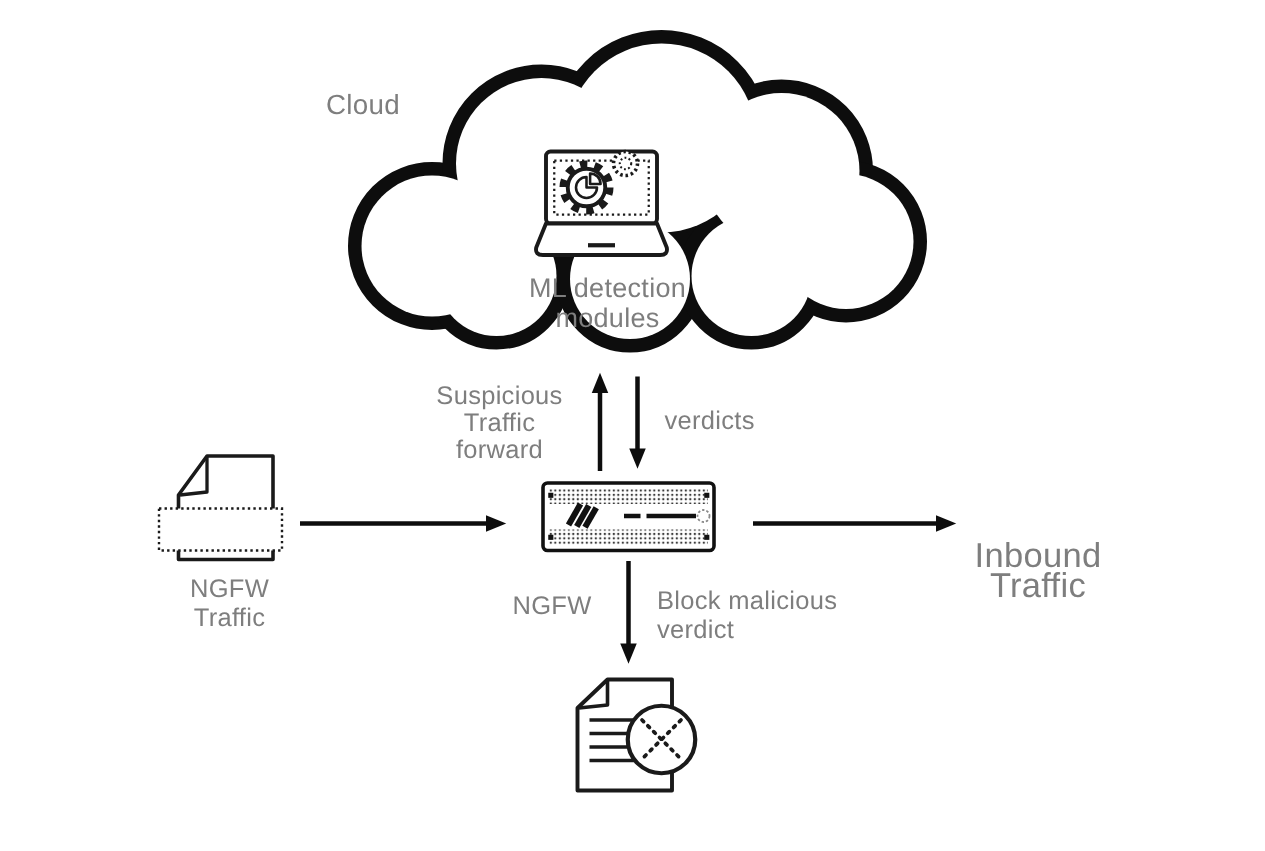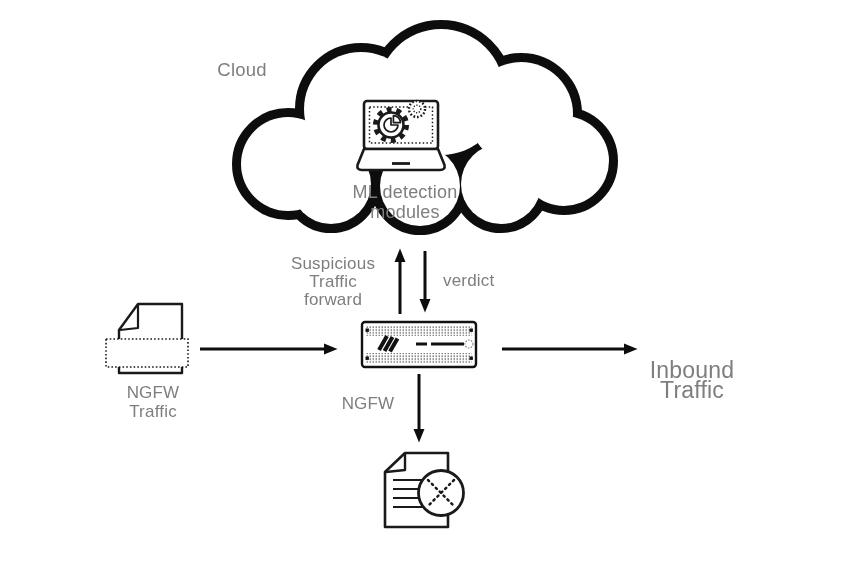--- a/index.html
+++ b/index.html
@@ -135,19 +135,21 @@
       <line x1="76" y1="32" x2="50" y2="58"></line>
     </g>
   </svg>
 
   <div class="lbl cloud-label center" style="z-index:6">Cloud</div>
   <div class="lbl ml-label center" style="z-index:6">ML detection
 modules</div>
   <div class="lbl suspicious-label center" style="z-index:6">Suspicious
 Traffic
 forward</div>
-  <div class="lbl verdicts-label" style="z-index:6">verdict</div>
+  <div class="lbl verdicts-label" style="z-index:6">verdicts</div>
   <div class="lbl ngfw-label center" style="z-index:6">NGFW</div>
   <div class="lbl http-traffic-label center" style="z-index:6">NGFW Traffic</div>
   <div class="lbl inbound-label center" style="z-index:6">Inbound
 Traffic</div>
+  <div class="lbl block-label" style="z-index:6">Block malicious
+verdict</div>
 
 </div>
 
 </body></html>

